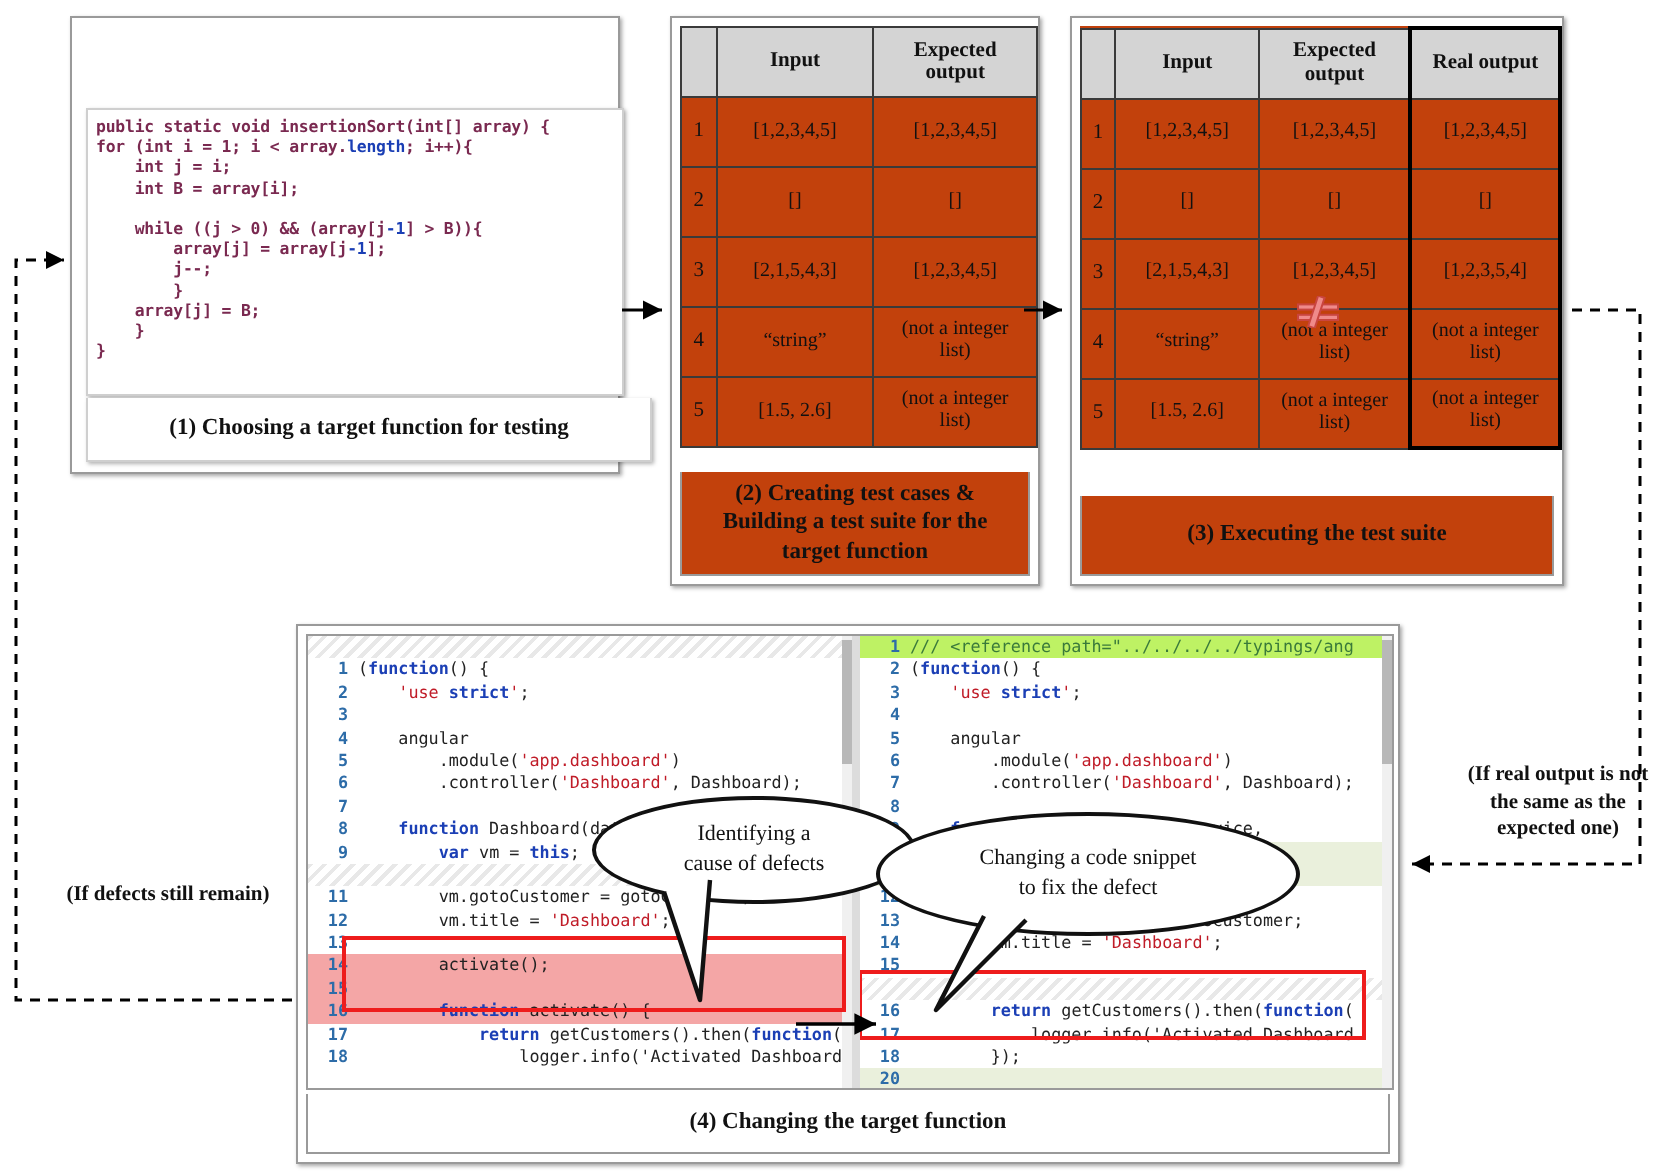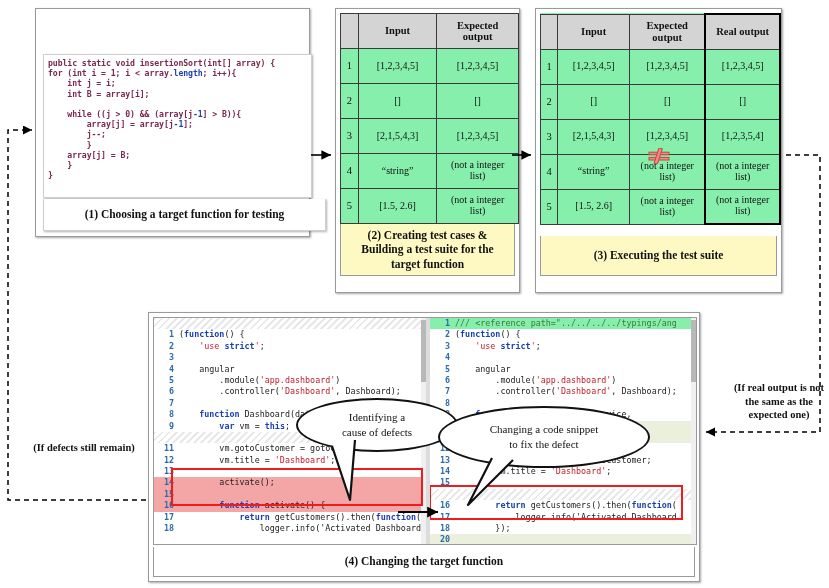--- a/index.html
+++ b/index.html
@@ -40,39 +40,39 @@
   .k-plain{color:#7a2950;}
   #step1-cap{
     position:absolute;left:7px;top:190px;width:283px;height:32px;
     border:1px solid #cfcfcf;border-top:none;background:#fff;
     display:flex;align-items:center;justify-content:center;
     box-shadow:1px 1px 2px rgba(0,0,0,.30);box-sizing:border-box;
   }
 
   
   table.tt{
-    border-collapse:collapse;background:#86efac;
+    border-collapse:collapse;background:#c2410c;
     font-family:"Liberation Serif", serif;font-size:10px;color:#111;
   }
   table.tt td,table.tt th{
     border:1px solid #3a3a3a;text-align:center;vertical-align:middle;
     padding:0 2px;line-height:1.08;
   }
   table.tt th{background:#d4d4d4;font-weight:bold;font-size:10.5px;}
   td.idx{width:14px;font-size:10.5px;}
   .thick-col{border-left:2.2px solid #000 !important;border-right:2.2px solid #000 !important;}
   .thick-top{border-top:2.2px solid #000 !important;}
   .thick-bot{border-bottom:2.2px solid #000 !important;}
 
   #step2-outer{left:335px;top:8px;width:185px;height:285px;}
   #step3-outer{left:535px;top:8px;width:247px;height:285px;}
   .tblwrap{position:absolute;left:4px;top:4px;}
   .stepcap{
-    position:absolute;left:4px;right:4px;bottom:16px;
-    border:1px solid #9a9a9a;border-top:none;background:#fef9c3;
+    position:absolute;left:4px;right:4px;bottom:4px;
+    border:1px solid #9a9a9a;border-top:none;background:#c2410c;
     display:flex;align-items:center;justify-content:center;
     box-sizing:border-box;
   }
 
   
   #neq{
     position:absolute;left:648px;top:148px;width:22px;height:16px;
   }
 
   
@@ -97,21 +97,21 @@
   }
   .ctext{color:#222;}
   .c-key{color:#1b3fb5;font-weight:bold;}
   .c-str{color:#c01c28;}
   .c-com{color:#3a7a3a;}
   .hatch{
     background-image:repeating-linear-gradient(135deg,#e8e8e8 0 2px,#ffffff 2px 5px);
   }
   .green{background:#eaf0dc;}
   .pinkdark{background:#f4a6a6;}
-  .sel-blue{background:#86efac;}
+  .sel-blue{background:#bef264;}
   .redbox{outline:2.5px solid #ee1c1c;outline-offset:-1px;}
   .scrollbar{
     position:absolute;right:0;top:0;bottom:0;width:5px;background:#f0f0f0;
   }
   .scrollthumb{position:absolute;right:0;width:5px;background:#b8b8b8;}
   #step4-cap{
     position:absolute;left:4px;right:4px;bottom:4px;height:30px;
     border:1px solid #9a9a9a;border-top:none;background:#fff;
     display:flex;align-items:center;justify-content:center;box-sizing:border-box;
   }

